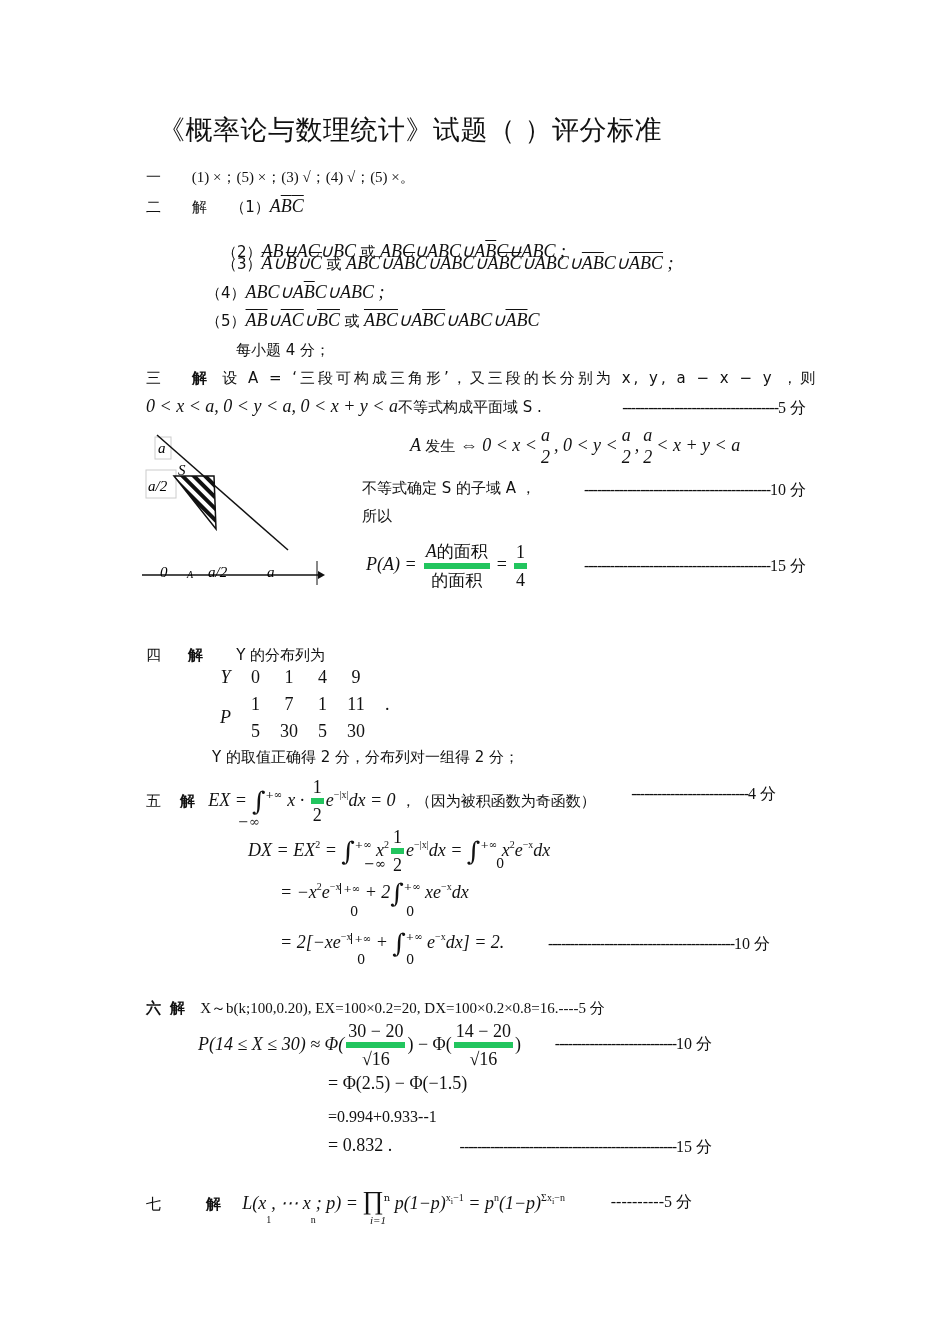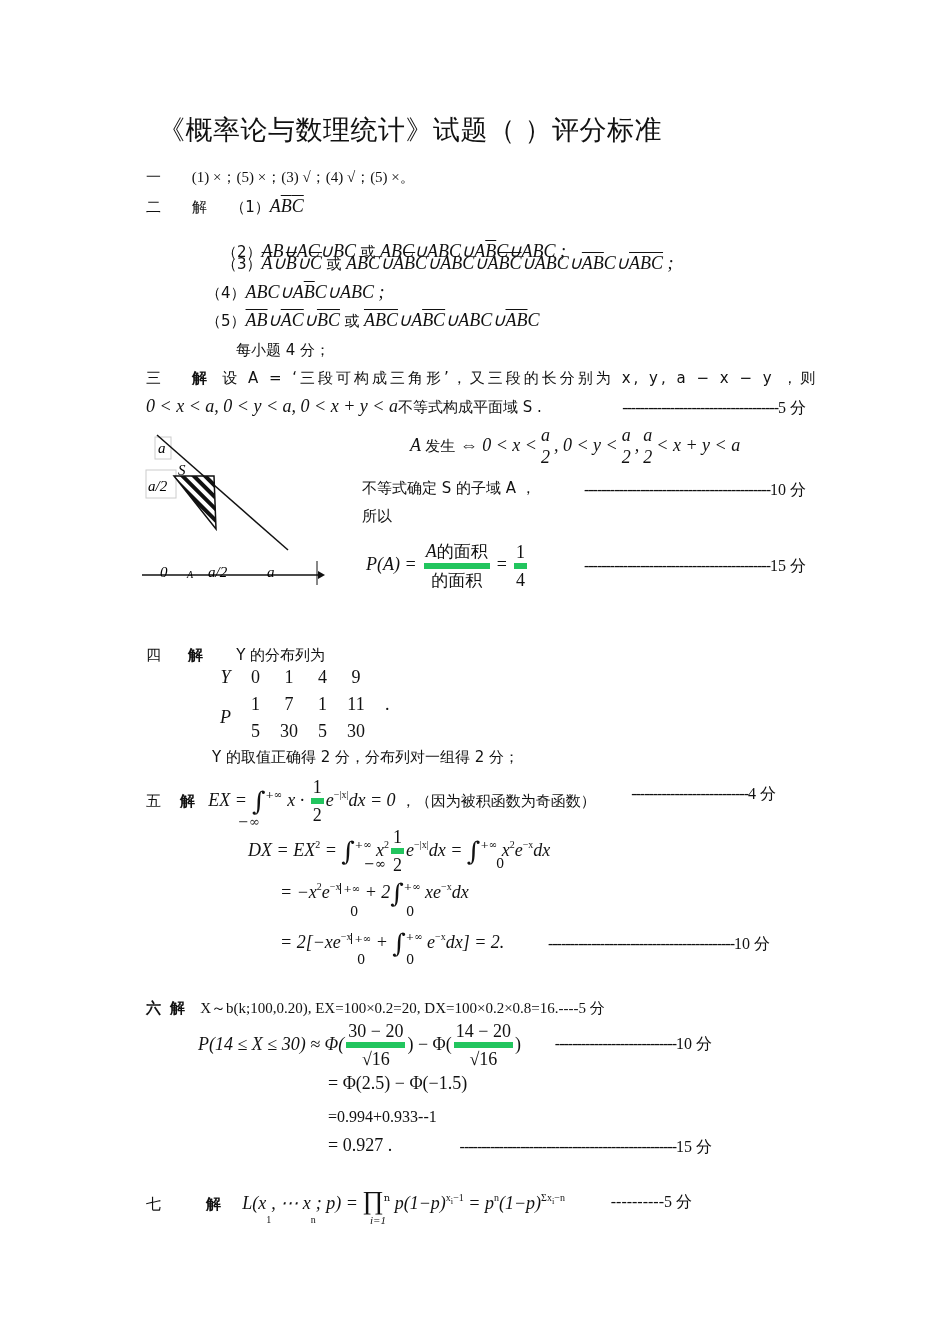--- a/index.html
+++ b/index.html
@@ -168,21 +168,21 @@
   <span class="cn" style="font-weight:bold; margin-left:4px;">解</span>
   <span class="r" style="font-size:15px; margin-left:10px;">X～b(k;100,0.20),    EX=100×0.2=20,    DX=100×0.2×0.8=16.</span><span class="score" style="font-size:15px;">----5 分</span>
 </div>
 <div class="abs" style="left:198px; top:1020px; width:514px;">
   <span class="m">P(14 ≤ X ≤ 30) ≈ Φ(</span><span class="frac r"><span class="num">30 − 20</span><span>√16</span></span><span class="r">) − Φ(</span><span class="frac r"><span class="num">14 − 20</span><span>√16</span></span><span class="r">)</span>
   <span style="position:absolute; right:0; top:14px;" class="score"><span style="letter-spacing:-1px;">----------------------------</span><span>10 分</span></span>
 </div>
 <div class="abs r" style="left:328px; top:1073px;">= Φ(2.5) − Φ(−1.5)</div>
 <div class="abs r" style="left:328px; top:1108px; font-size:16px;">=0.994+0.933--1</div>
 <div class="abs" style="left:328px; top:1135px; width:384px;">
-  <span class="r">= 0.927 .</span>
+  <span class="r">= 0.832 .</span>
   <span style="position:absolute; right:0; top:2px;" class="score"><span style="letter-spacing:-1px;">--------------------------------------------------</span><span>15 分</span></span>
 </div>
 
 <div class="abs" style="left:146px; top:1186px; width:546px;">
   <span class="cn">七</span>
   <span class="cn" style="margin-left:40px; font-weight:bold;">解</span>
   <span class="m" style="margin-left:16px;">L(x<span class="sub">1</span>, ⋯ x<span class="sub">n</span>; p) = </span><span class="r" style="font-size:26px;">∏</span><span class="sup">n</span><span class="m"> p(1−p)<span class="sup">x<sub>i</sub>−1</span> = p<span class="sup">n</span>(1−p)<span class="sup">Σx<sub>i</sub>−n</span></span>
   <span style="position:absolute; right:0; top:6px;" class="score">----------5 分</span>
 </div>
 <div class="abs sm m" style="left:370px; top:1214px; font-size:11px;">i=1</div>

